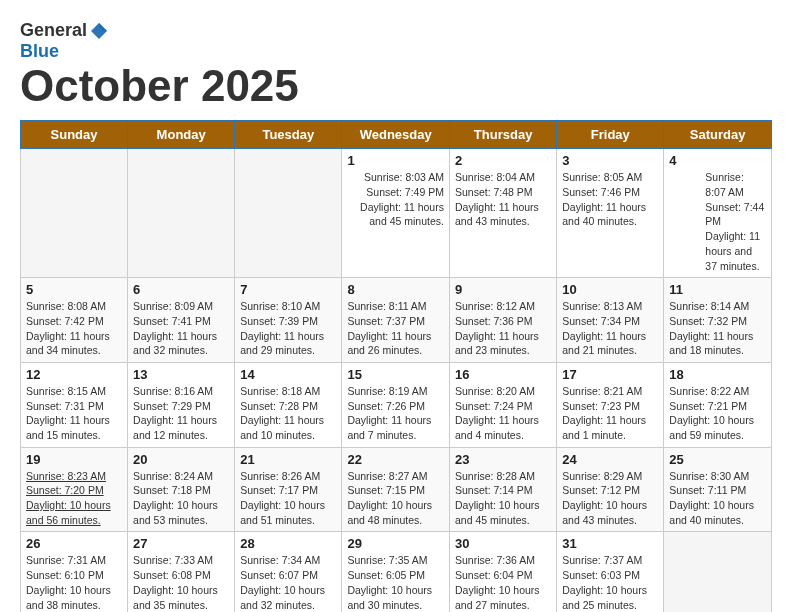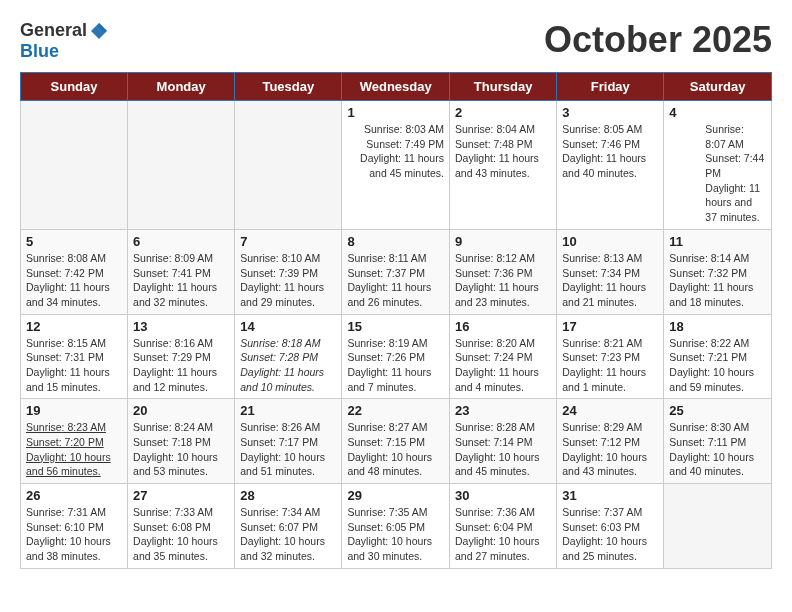--- a/index.html
+++ b/index.html
@@ -8,20 +8,21 @@
       background: #fff;
       width: 792px;
       min-height: 612px;
       padding: 20px;
     }
     .header {
       display: flex;
       justify-content: space-between;
       align-items: flex-start;
       margin-bottom: 10px;
+      flex-direction: column;
     }
     .logo {
       display: flex;
       flex-direction: column;
       align-items: flex-start;
     }
     .logo-text {
       display: flex;
       align-items: center;
     }
@@ -37,36 +38,36 @@
     }
     .logo-icon {
       width: 20px;
       height: 20px;
       margin-left: 2px;
     }
     .title-block {
       text-align: right;
     }
     .month-title {
-      font-size: 36px;
+      font-size: 44px;
       font-weight: bold;
       color: #333;
       line-height: 1.1;
     }
     .location {
       font-size: 16px;
       color: #555;
     }
     .calendar {
       width: 100%;
       border-collapse: collapse;
       border: 1px solid #ccc;
     }
     .calendar th {
-      background-color: #7f1d1d;
+      background-color: #a16207;
       color: white;
       text-align: center;
       padding: 6px 4px;
       font-size: 13px;
       border: 1px solid #2e75b6;
     }
     .calendar td {
       vertical-align: top;
       border: 1px solid #ccc;
       padding: 4px 5px;
@@ -209,21 +210,21 @@
 Daylight: 11 hours and 15 minutes.</div>
         </td>
         <td>
           <span class="day-number">13</span>
           <div class="day-info" style="white-space: pre-line;">Sunrise: 8:16 AM
 Sunset: 7:29 PM
 Daylight: 11 hours and 12 minutes.</div>
         </td>
         <td>
           <span class="day-number">14</span>
-          <div class="day-info" style="white-space: pre-line; font-style: italic;">Sunrise: 8:18 AM
+          <div class="day-info" style="white-space: pre-line;">Sunrise: 8:18 AM
 Sunset: 7:28 PM
 Daylight: 11 hours and 10 minutes.</div>
         </td>
         <td>
           <span class="day-number">15</span>
           <div class="day-info" style="white-space: pre-line;">Sunrise: 8:19 AM
 Sunset: 7:26 PM
 Daylight: 11 hours and 7 minutes.</div>
         </td>
         <td>

